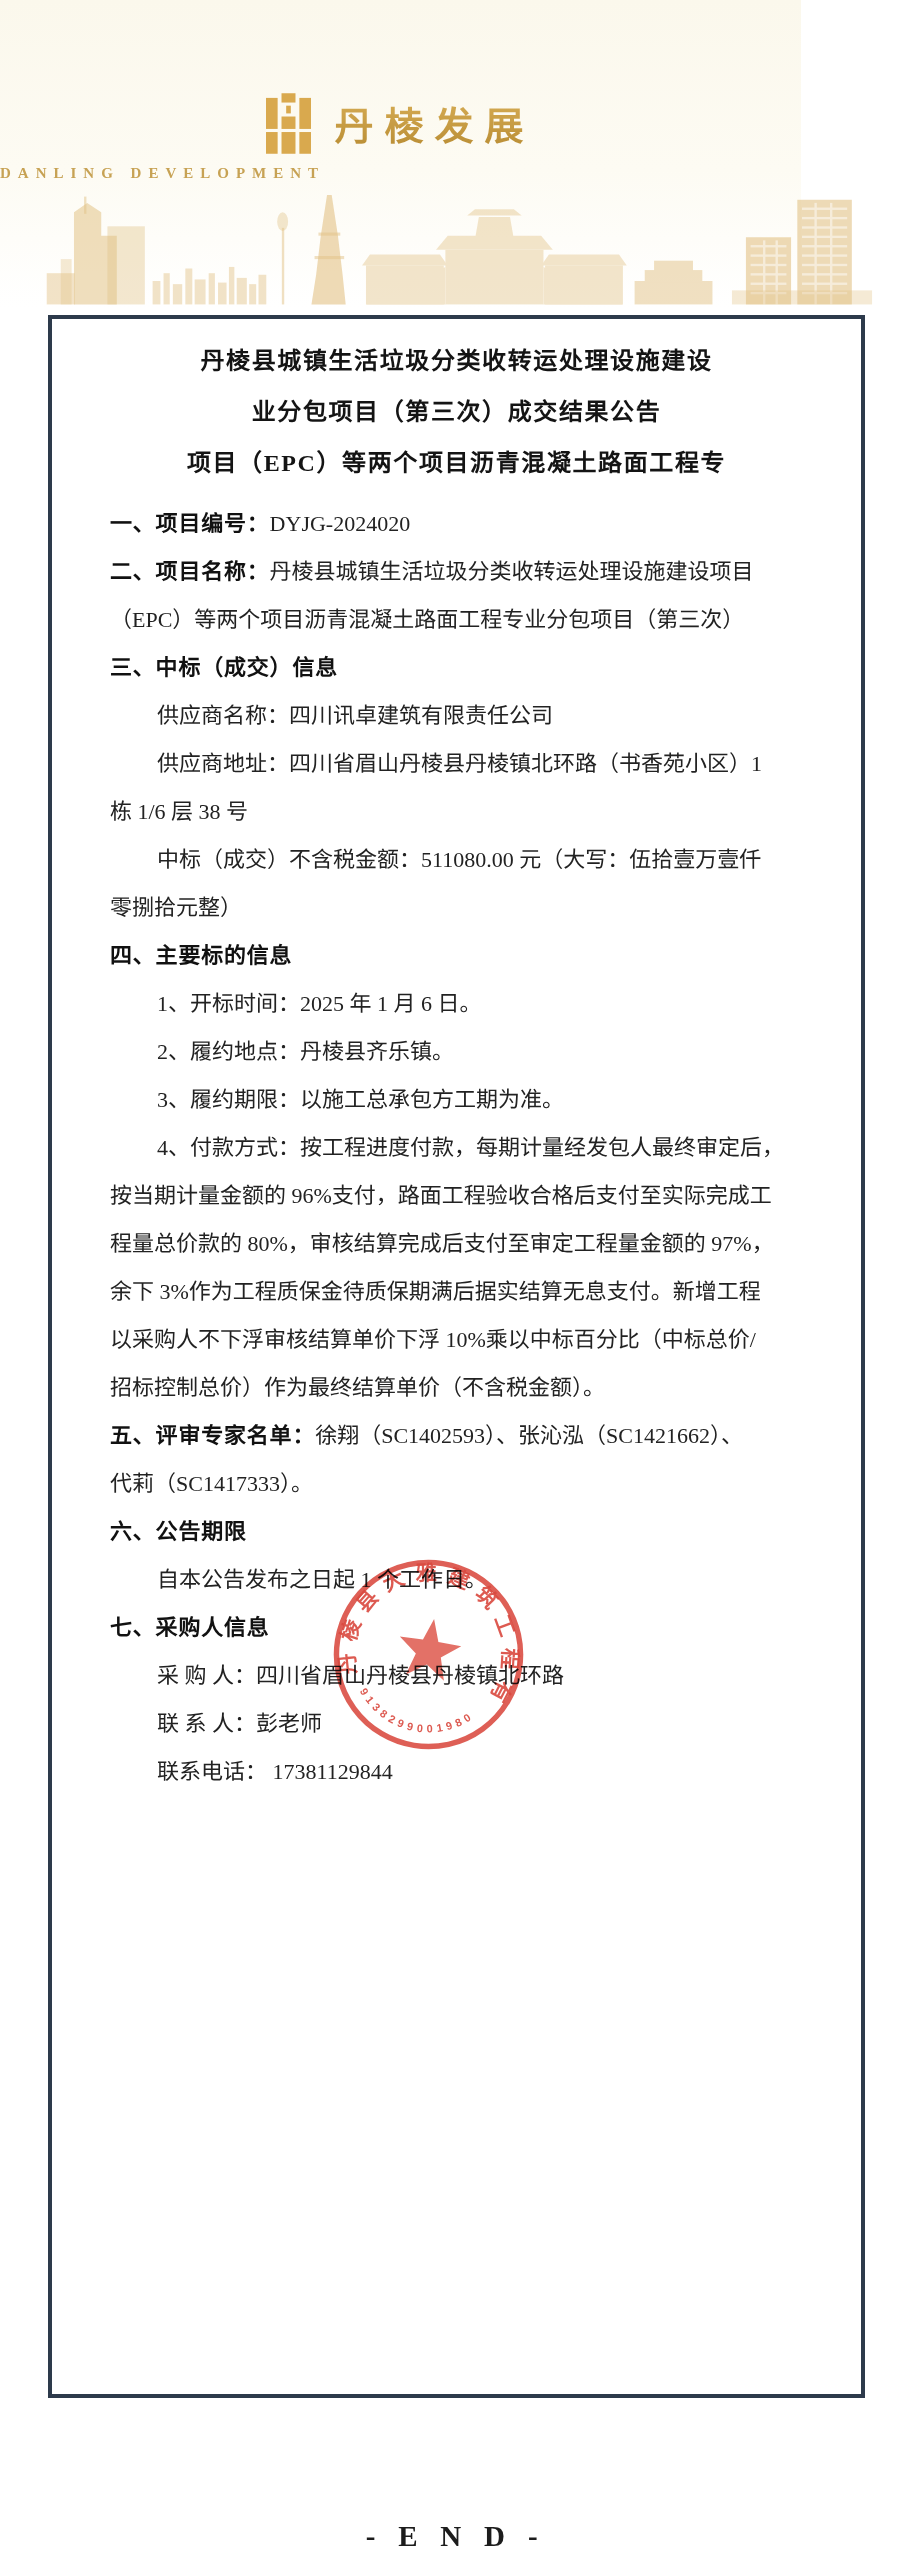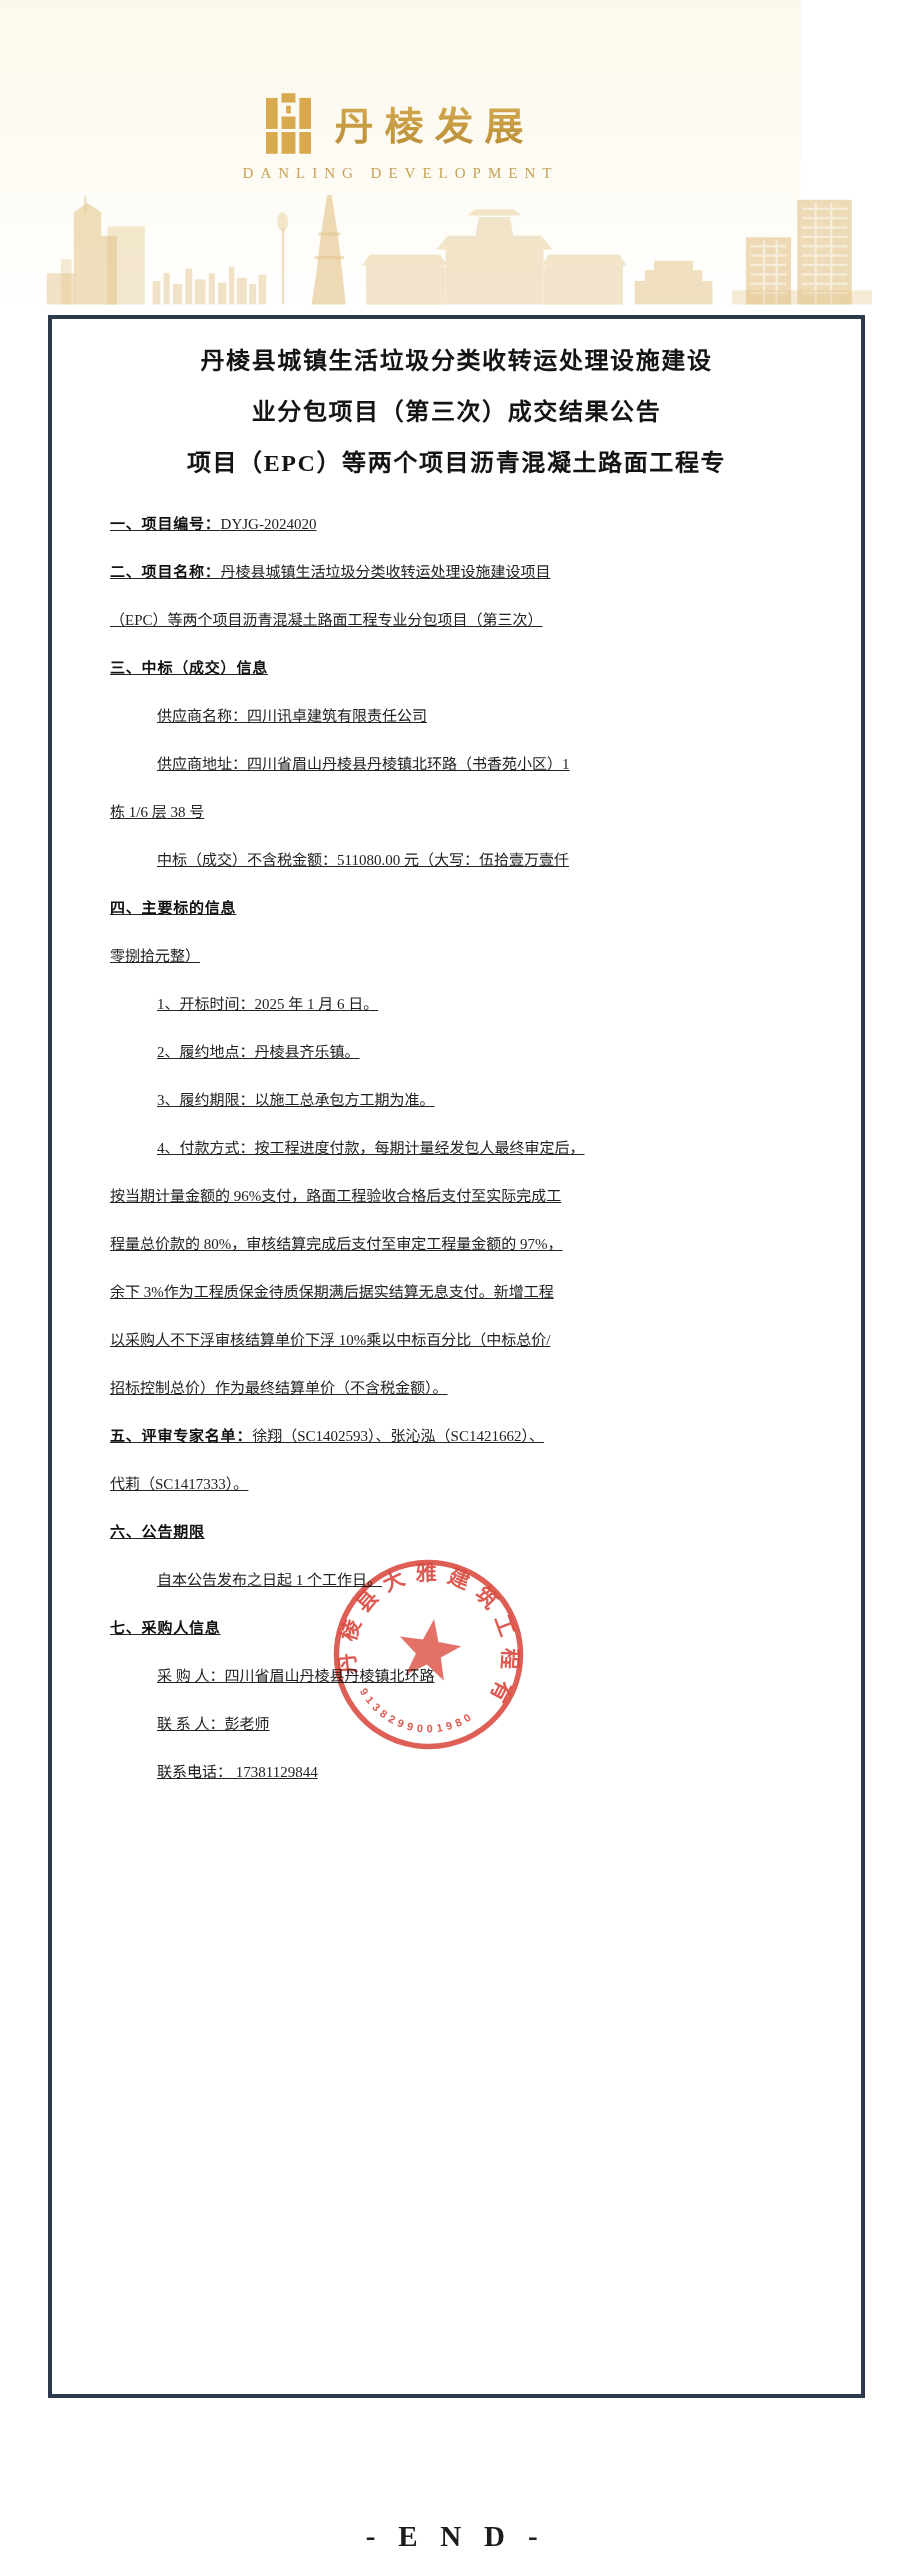--- a/index.html
+++ b/index.html
@@ -21,39 +21,38 @@
   }
   .brand-mark { width:45px; height:61px; display:block; }
   .brand-name {
     font-size:39px; font-weight:700; letter-spacing:11px;
     color:#c69a3f;
     background:linear-gradient(#d8ae56,#b88c33);
     -webkit-background-clip:text; background-clip:text; -webkit-text-fill-color:transparent;
   }
   .brand-en {
     position:absolute; left:0; top:165px; width:100%;
-    text-align:center; font-size:15px; font-weight:400;
+    font-size:15px; font-weight:700;
     letter-spacing:7px; color:#c7a254;
   }
   .skyline { position:absolute; left:0; top:181px; width:911px; height:125px; }
 
   
   .card {
     position:absolute; left:48px; top:315px; width:817px; height:2083px;
     background:#ffffff; border:4.7px solid #2d3a4b; padding:17px 58px 0 58px;
   }
   .doc-title { text-align:center; margin-top:0; }
   .doc-title .t-line {
     font-size:24px; line-height:51px; font-weight:700; letter-spacing:1.6px; color:#141414;
   }
   .doc-lines { margin-top:11px; }
   .doc-line {
-    font-size:15px; line-height:48px; color:#222222;
+    font-size:22px; line-height:48px; color:#222222;
     white-space:nowrap;
-    text-decoration:underline;
   }
   .doc-line.indent { padding-left:47px; }
   .doc-line .b {
     font-family:"Liberation Sans","DejaVu Sans",sans-serif;
     font-weight:700; color:#111111; letter-spacing:0.8px;
   }
 
   
   .stamp {
     position:absolute; left:331px; top:1557px; width:195px; height:195px;
@@ -177,22 +176,22 @@
   </div>
   <div class="doc-lines">
       <div class="doc-line"><span class="b">一、项目编号：</span><span>DYJG-2024020</span></div>
       <div class="doc-line"><span class="b">二、项目名称：</span><span>丹棱县城镇生活垃圾分类收转运处理设施建设项目</span></div>
       <div class="doc-line"><span>（EPC）等两个项目沥青混凝土路面工程专业分包项目（第三次）</span></div>
       <div class="doc-line"><span class="b">三、中标（成交）信息</span></div>
       <div class="doc-line indent"><span>供应商名称：四川讯卓建筑有限责任公司</span></div>
       <div class="doc-line indent"><span>供应商地址：四川省眉山丹棱县丹棱镇北环路（书香苑小区）1</span></div>
       <div class="doc-line"><span>栋 1/6 层 38 号</span></div>
       <div class="doc-line indent"><span>中标（成交）不含税金额：511080.00 元（大写：伍拾壹万壹仟</span></div>
+      <div class="doc-line"><span>零捌拾元整）</span></div>
       <div class="doc-line"><span class="b">四、主要标的信息</span></div>
-      <div class="doc-line"><span>零捌拾元整）</span></div>
       <div class="doc-line indent"><span>1、开标时间：2025 年 1 月 6 日。</span></div>
       <div class="doc-line indent"><span>2、履约地点：丹棱县齐乐镇。</span></div>
       <div class="doc-line indent"><span>3、履约期限：以施工总承包方工期为准。</span></div>
       <div class="doc-line indent"><span>4、付款方式：按工程进度付款，每期计量经发包人最终审定后，</span></div>
       <div class="doc-line"><span>按当期计量金额的 96%支付，路面工程验收合格后支付至实际完成工</span></div>
       <div class="doc-line"><span>程量总价款的 80%，审核结算完成后支付至审定工程量金额的 97%，</span></div>
       <div class="doc-line"><span>余下 3%作为工程质保金待质保期满后据实结算无息支付。新增工程</span></div>
       <div class="doc-line"><span>以采购人不下浮审核结算单价下浮 10%乘以中标百分比（中标总价/</span></div>
       <div class="doc-line"><span>招标控制总价）作为最终结算单价（不含税金额）。</span></div>
       <div class="doc-line"><span class="b">五、评审专家名单：</span><span>徐翔（SC1402593）、张沁泓（SC1421662）、</span></div>

